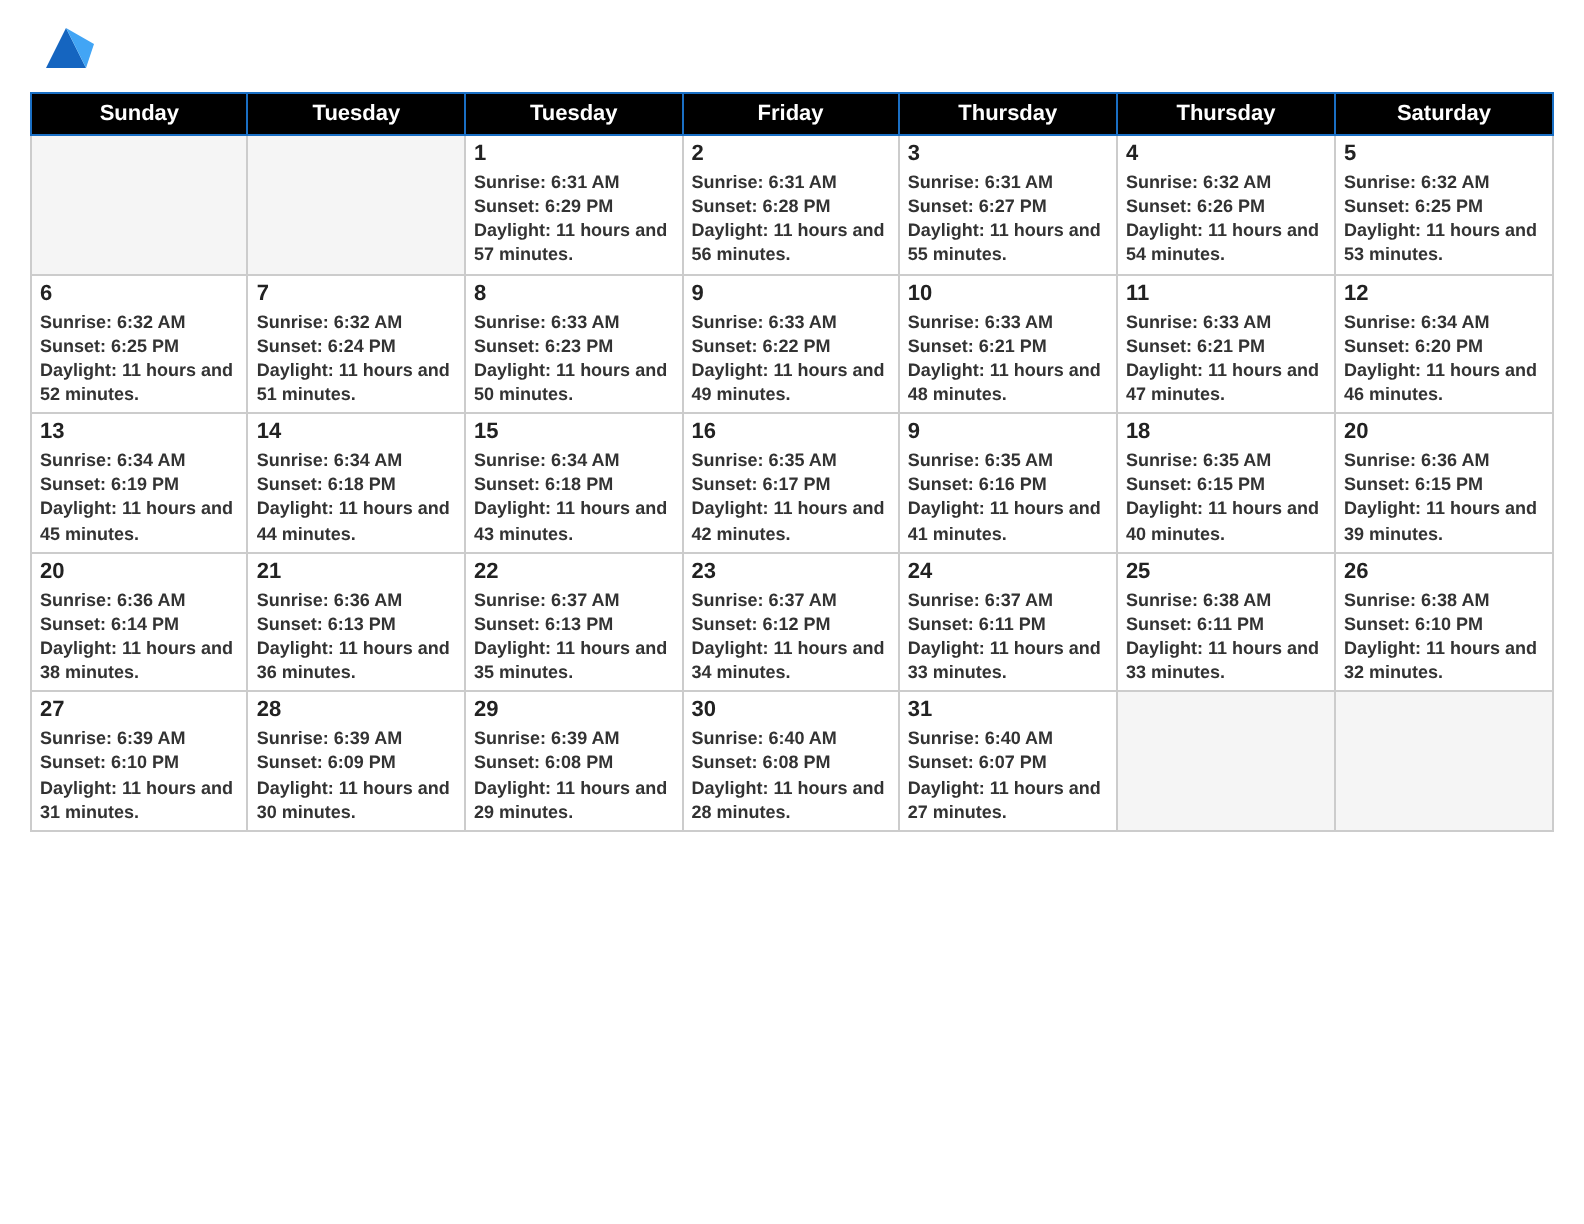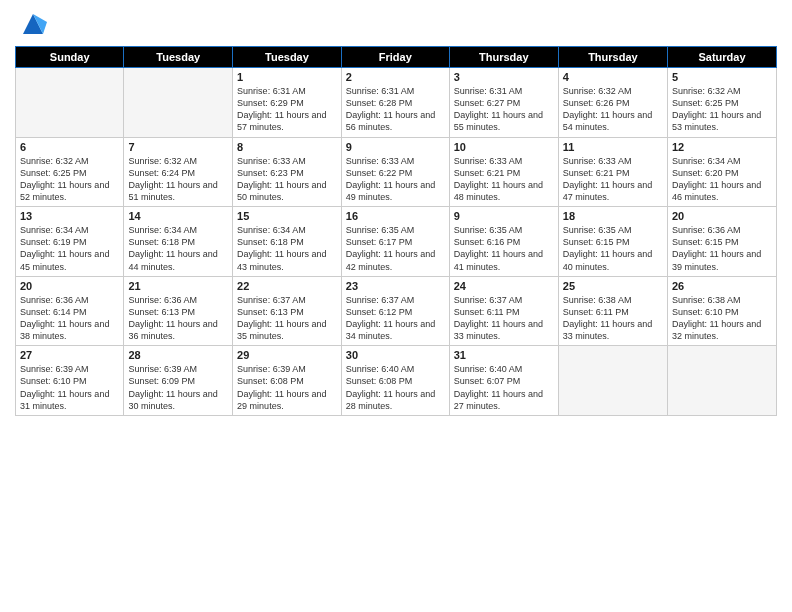--- a/index.html
+++ b/index.html
@@ -92,20 +92,21 @@
     .day-number {
       font-size: 11px;
       font-weight: bold;
       display: block;
       margin-bottom: 2px;
     }
     .day-info {
       font-size: 9px;
       color: #333;
       line-height: 1.35;
+      font-weight: bold;
     }
     .row-alt td:not(.empty) {
       background: #f0f0f0;
     }
   </style>
 </head>
 <body>
 
 <div class="page">
   <div class="header">

